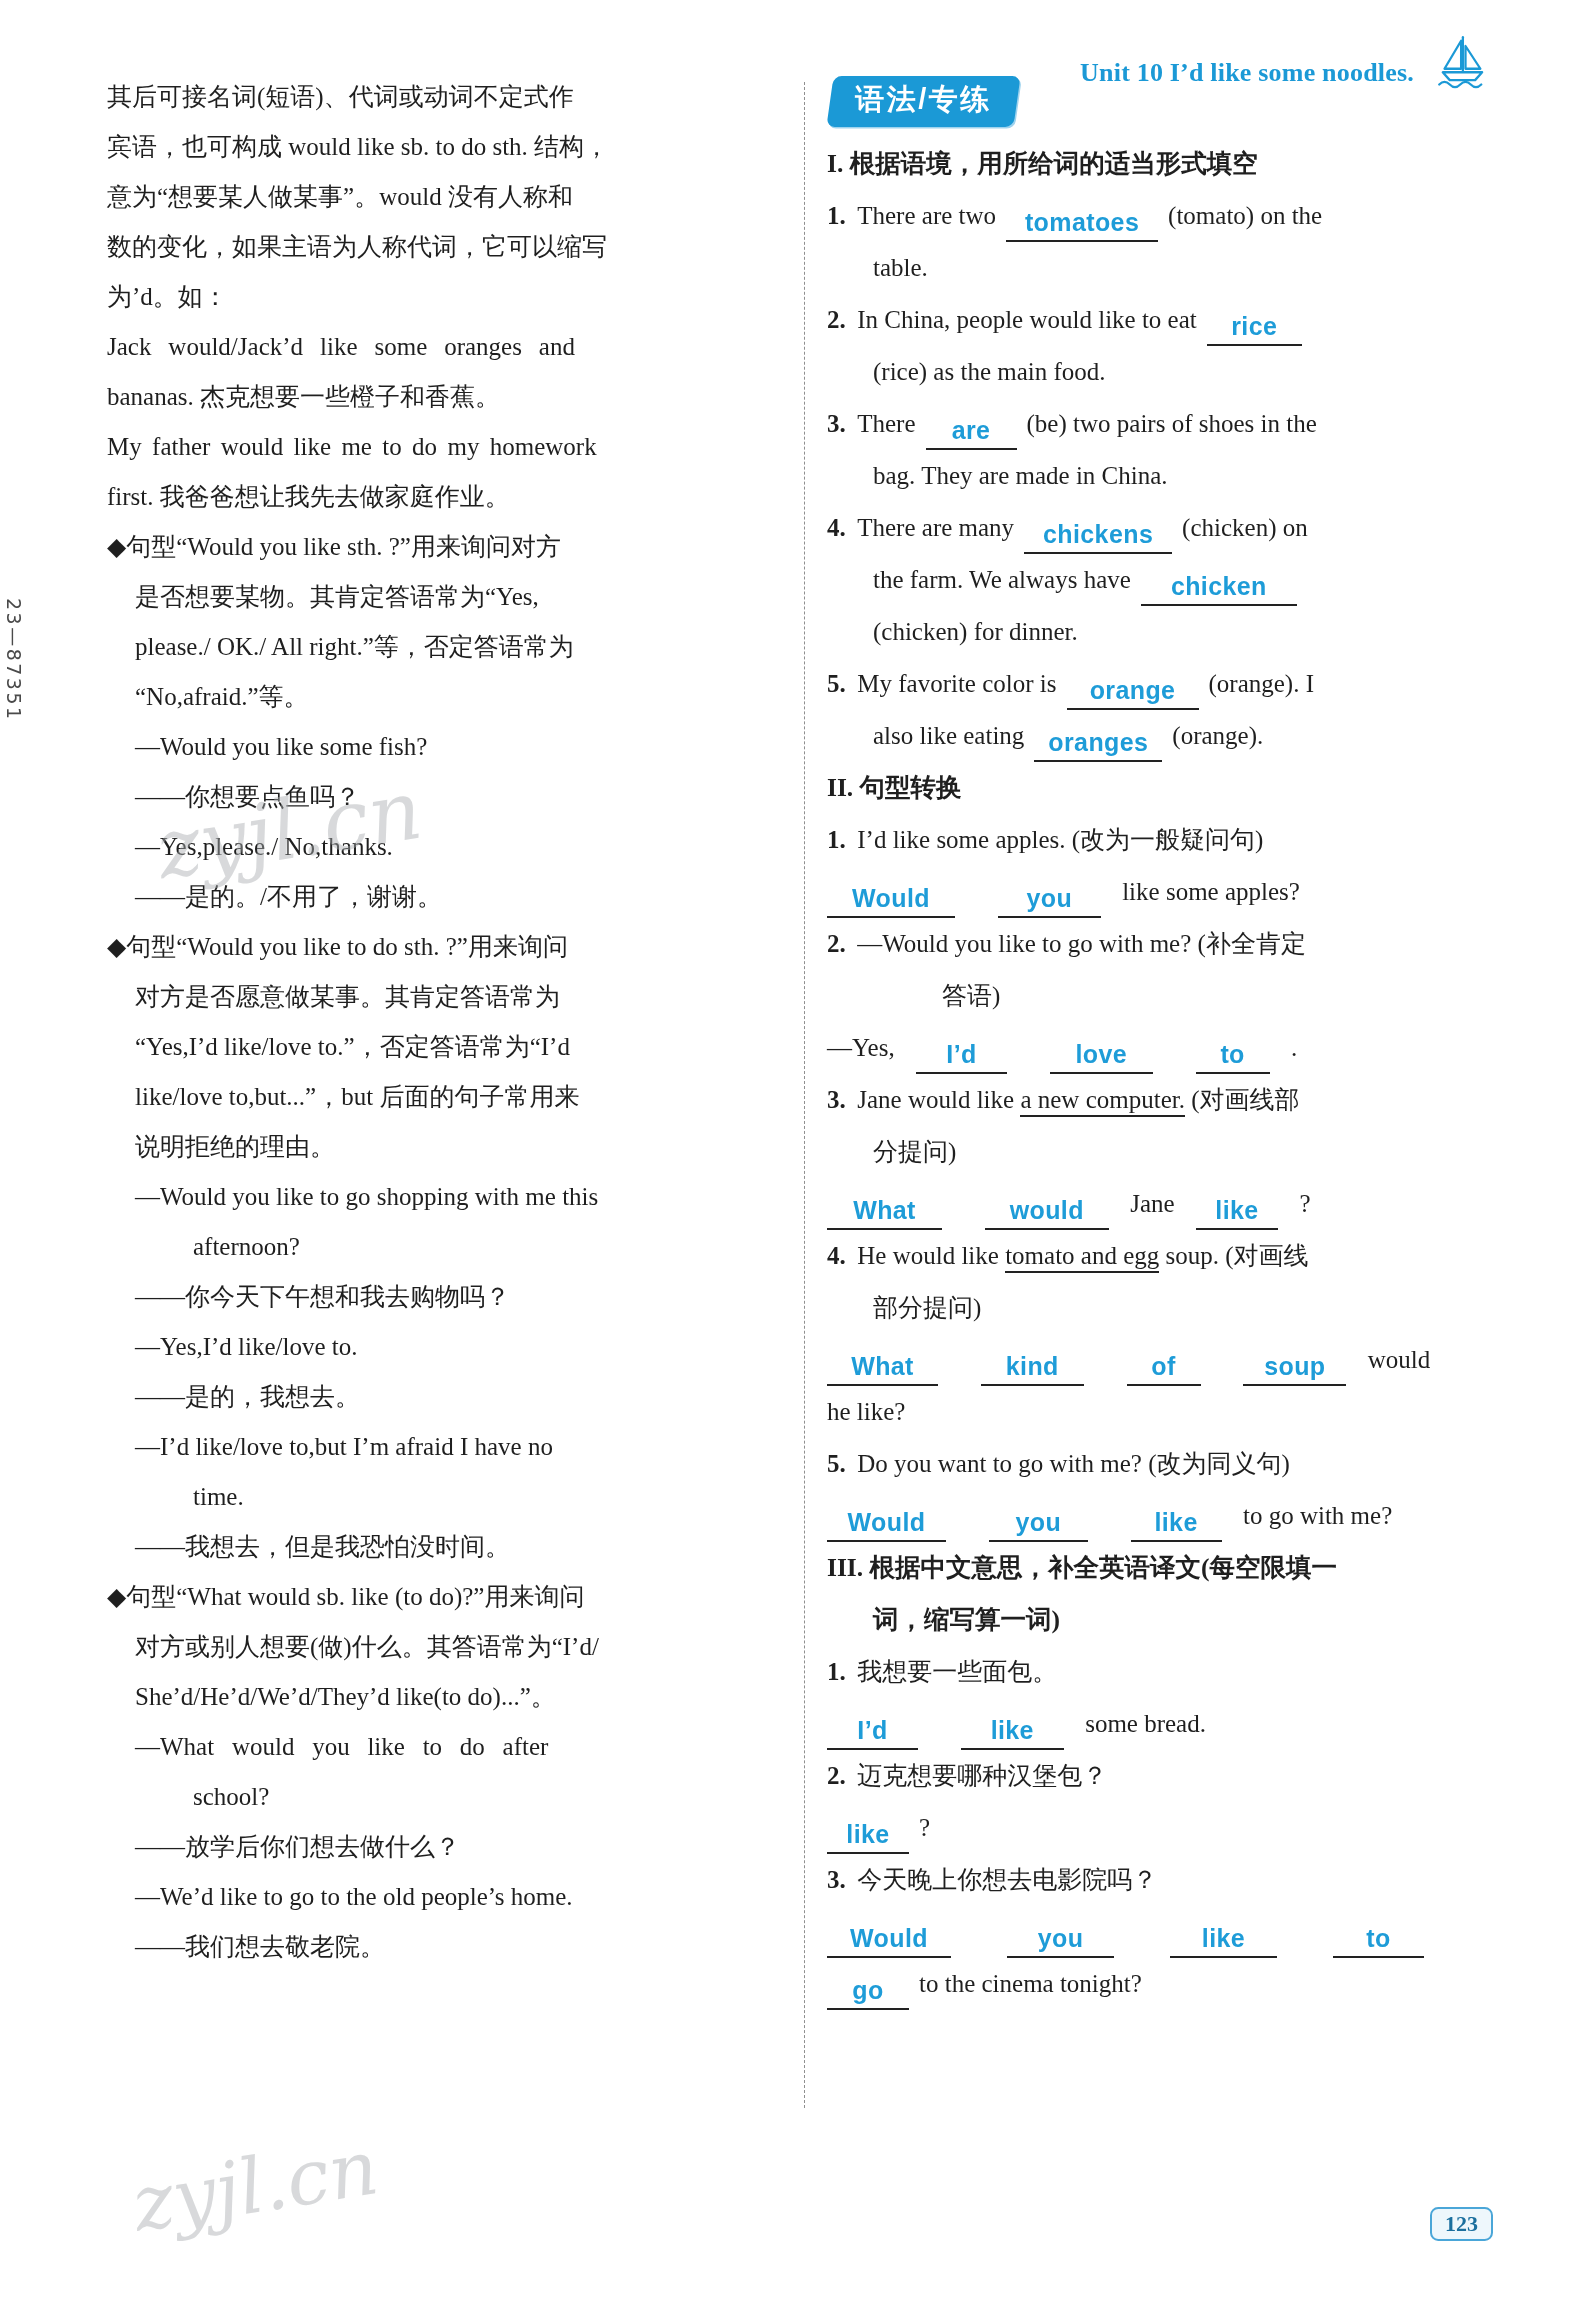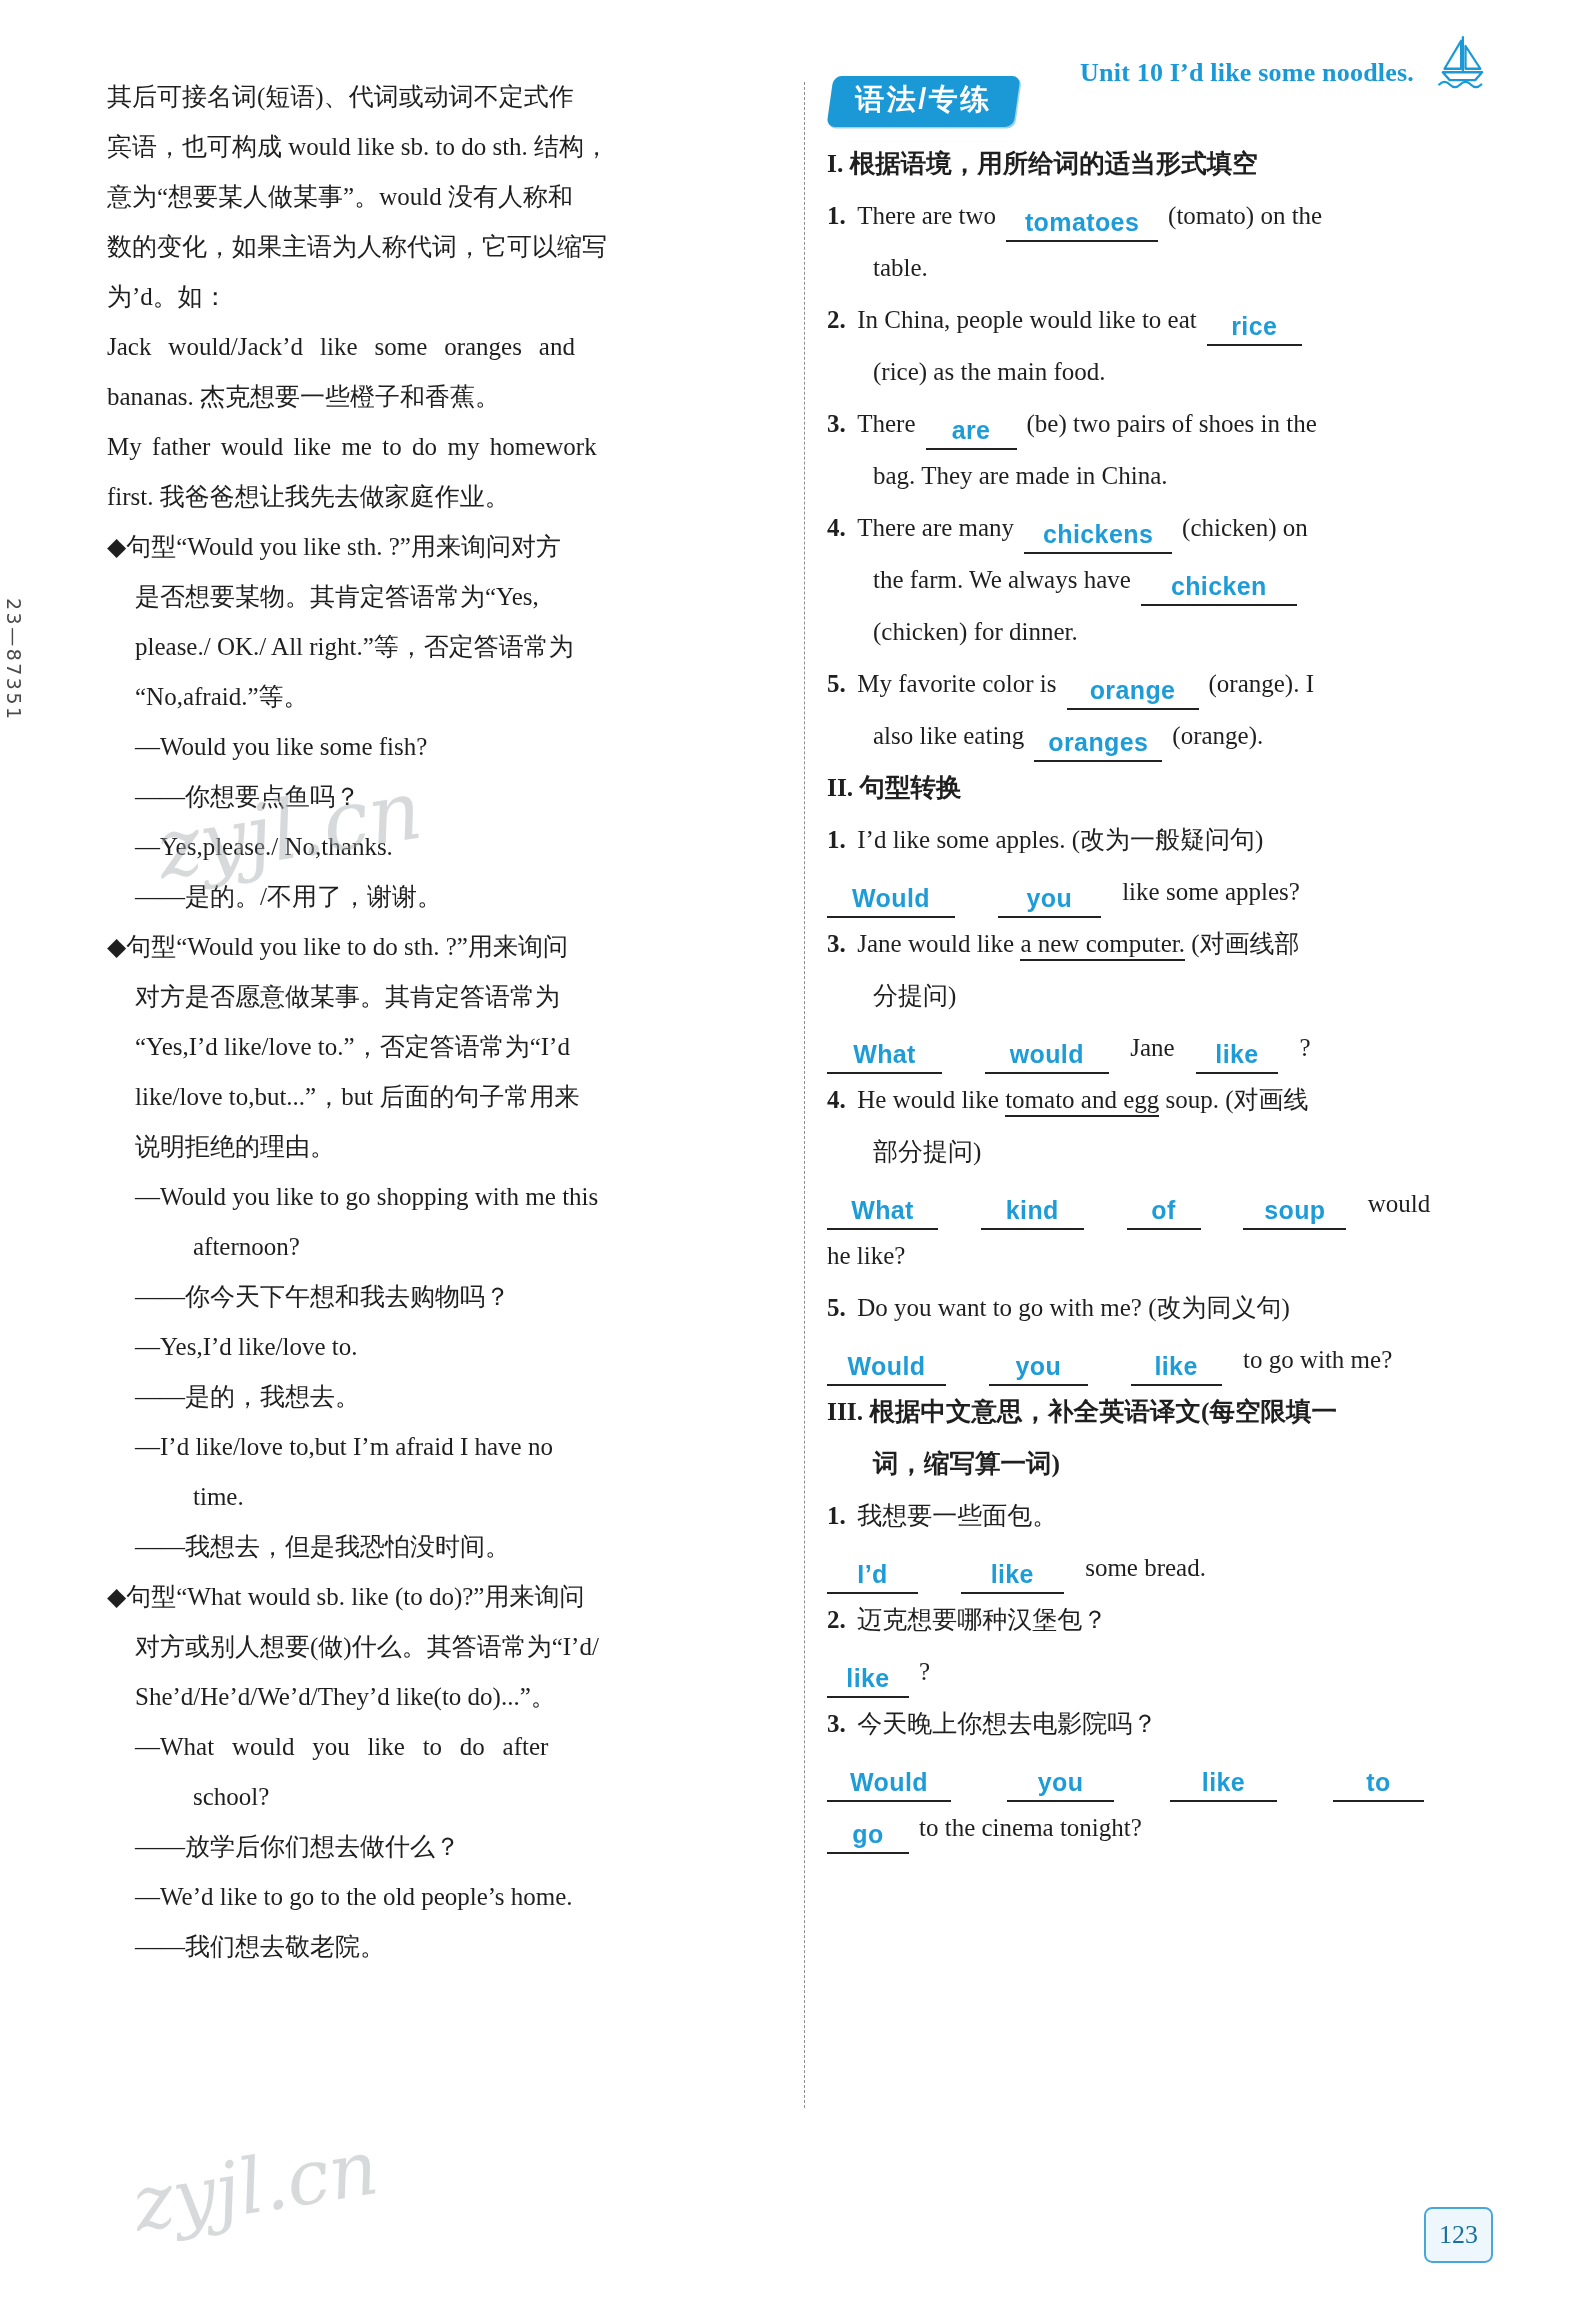--- a/index.html
+++ b/index.html
@@ -47,21 +47,21 @@
   .ul{border-bottom:2.5px solid #222;padding-bottom:1.6px;}
 
   
   .watermark{position:absolute;color:#a9adb0;opacity:.45;font-style:italic;
              font-family:"DejaVu Serif",serif;transform:rotate(-9deg);z-index:2;pointer-events:none;white-space:nowrap;}
   .wm1{left:156px;top:782px;font-size:82px;}
   .wm2{left:132px;top:2141px;font-size:76px;}
 
   
   .page-num{position:absolute;right:97px;top:2207px;text-align:center;border:2.5px solid #4aa6d8;
-            border-radius:8.2px;padding:11px 13px;font-size:26px;font-weight:400;color:#1b6f9e;background:#eef7fc;}
+            border-radius:8.2px;padding:2px 13px;font-size:22px;font-weight:700;color:#1b6f9e;background:#eef7fc;}
 </style>
 </head>
 <body>
 
 <div class="page">
 
   <div class="spine">23—87351</div>
 
   <div class="unit-header">
     <span>Unit 10  I’d like some noodles.</span>
@@ -147,20 +147,25 @@
             <div class="iline" style="padding-left: 46px;"><span>also like eating</span><span class="blank" style="width: 128px;"><span class="ans">oranges</span></span><span>(orange).</span></div>
           </div>
         </div>
         <div class="section">
           <div class="sec-title">II. 句型转换</div>
           <div class="item">
             <div class="iline"><span class="num">1.</span><span>I’d like some apples. (改为一般疑问句)</span></div>
             <div class="iline answers" style="padding-left: 0px;"><span class="blank" style="width: 128px;"><span class="ans">Would</span></span><span class="blank" style="width: 103px;"><span class="ans">you</span></span><span>like some apples?</span></div>
           </div>
           <div class="item">
+            <div class="iline"><span class="num">2.</span><span>—Would you like to go with me? (补全肯定</span></div>
+            <div class="iline" style="padding-left: 115px;"><span>答语)</span></div>
+            <div class="iline answers" style="padding-left: 0px;"><span>—Yes,</span><span class="blank" style="width: 91px;"><span class="ans">I’d</span></span><span class="blank" style="width: 103px;"><span class="ans">love</span></span><span class="blank" style="width: 74px;"><span class="ans">to</span></span><span>.</span></div>
+          </div>
+          <div class="item">
             <div class="iline"><span class="num">3.</span><span>Jane would like </span><span class="ul">a new computer.</span><span> (对画线部</span></div>
             <div class="iline" style="padding-left: 46px;"><span>分提问)</span></div>
             <div class="iline answers" style="padding-left: 0px;"><span class="blank" style="width: 115px;"><span class="ans">What</span></span><span class="blank" style="width: 124px;"><span class="ans">would</span></span><span>Jane</span><span class="blank" style="width: 82px;"><span class="ans">like</span></span><span>?</span></div>
           </div>
           <div class="item">
             <div class="iline"><span class="num">4.</span><span>He would like </span><span class="ul">tomato and egg</span><span> soup. (对画线</span></div>
             <div class="iline" style="padding-left: 46px;"><span>部分提问)</span></div>
             <div class="iline answers" style="padding-left: 0px;"><span class="blank" style="width: 111px;"><span class="ans">What</span></span><span class="blank" style="width: 103px;"><span class="ans">kind</span></span><span class="blank" style="width: 74px;"><span class="ans">of</span></span><span class="blank" style="width: 103px;"><span class="ans">soup</span></span><span>would</span></div>
             <div class="iline" style="padding-left: 0px;"><span>he like?</span></div>
           </div>

